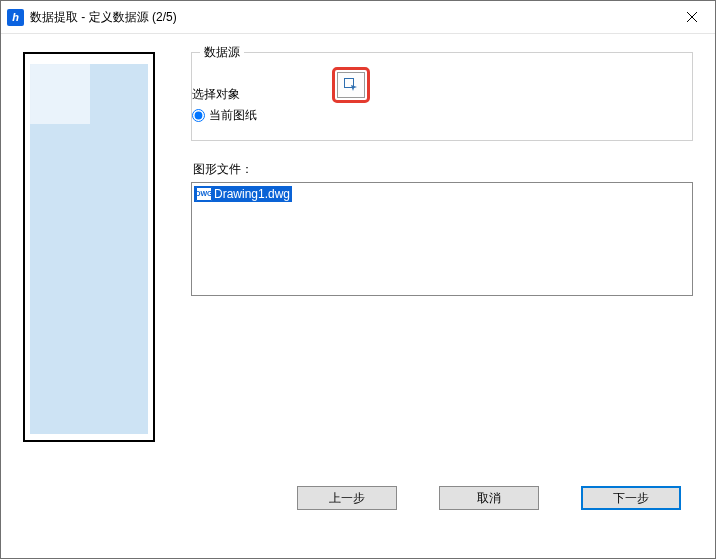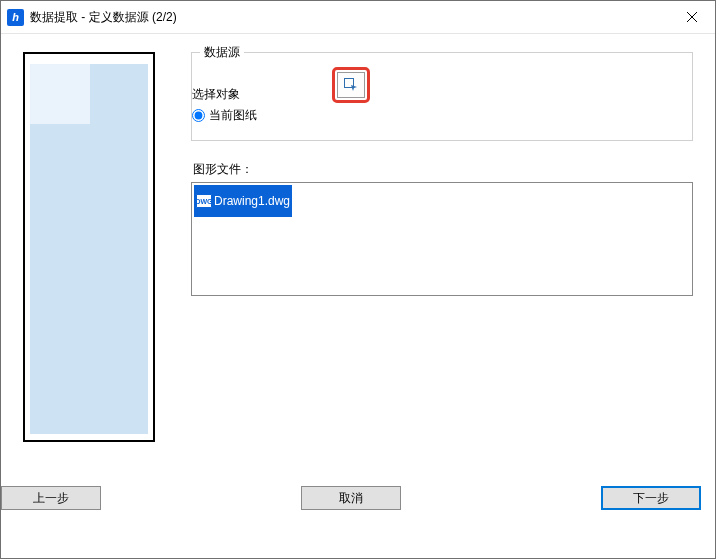--- a/index.html
+++ b/index.html
@@ -27,38 +27,38 @@
   .group-legend{position:absolute;top:-9px;left:8px;background:#fff;padding:0 4px}
   .row{display:flex;align-items:flex-end;margin-top:6px;height:34px}
   .sel-label{width:140px}
   .icon-btn-wrap{border:3px solid #e43b2f;border-radius:5px;padding:2px;display:inline-block}
   .icon-btn{width:26px;height:24px;border:1px solid #9a9a9a;background:#fdfdfd;display:flex;align-items:center;justify-content:center;cursor:pointer}
   .radio-row{display:flex;align-items:center;margin-top:4px}
   .radio-row input{margin:0 4px 0 0}
 
   .files-label{margin:20px 0 4px 2px}
   .files-box{border:1px solid #888;height:108px;background:#fff;padding:2px}
-  .file-item{display:inline-flex;align-items:center;background:#0a63d6;color:#fff;padding:0 2px;height:32px;font-size:12px}
+  .file-item{display:inline-flex;align-items:center;background:#0a63d6;color:#fff;padding:0 2px;height:16px;font-size:12px}
   .file-icon{width:14px;height:12px;background:#fff;border:1px solid #0a63d6;border-radius:1px;margin-right:2px;display:flex;align-items:center;justify-content:center}
   .file-icon span{color:#0a63d6;font-size:7px;font-weight:bold;line-height:1}
 
-  .footer{display:flex;justify-content:space-between;padding:0 14px 0 0;margin-top:2px}
+  .footer{display:flex;justify-content:flex-end;gap:42px;padding:0 34px 0 0;margin-top:2px}
   .btn{width:100px;height:24px;border:1px solid #8a8a8a;background:#e1e1e1;font-size:12px;font-family:inherit;cursor:pointer}
   .btn.default{border:2px solid #0078d7;box-sizing:border-box}
 </style>
 </head>
 <body>
 
 <div class="window">
 
   <div class="titlebar">
     <div class="app-icon">
         <span>h</span>
       </div>
-    <div class="title-text">数据提取 - 定义数据源 (2/2)</div>
+    <div class="title-text">数据提取 - 定义数据源 (2/5)</div>
     <div class="tb-spacer"></div>
     <div class="close-btn">
       <svg viewBox="0 0 10 10">
         <line x1="0" y1="0" x2="10" y2="10" stroke="#000" stroke-width="1"></line>
         <line x1="10" y1="0" x2="0" y2="10" stroke="#000" stroke-width="1"></line>
       </svg>
     </div>
   </div>
 
   <div class="body">

